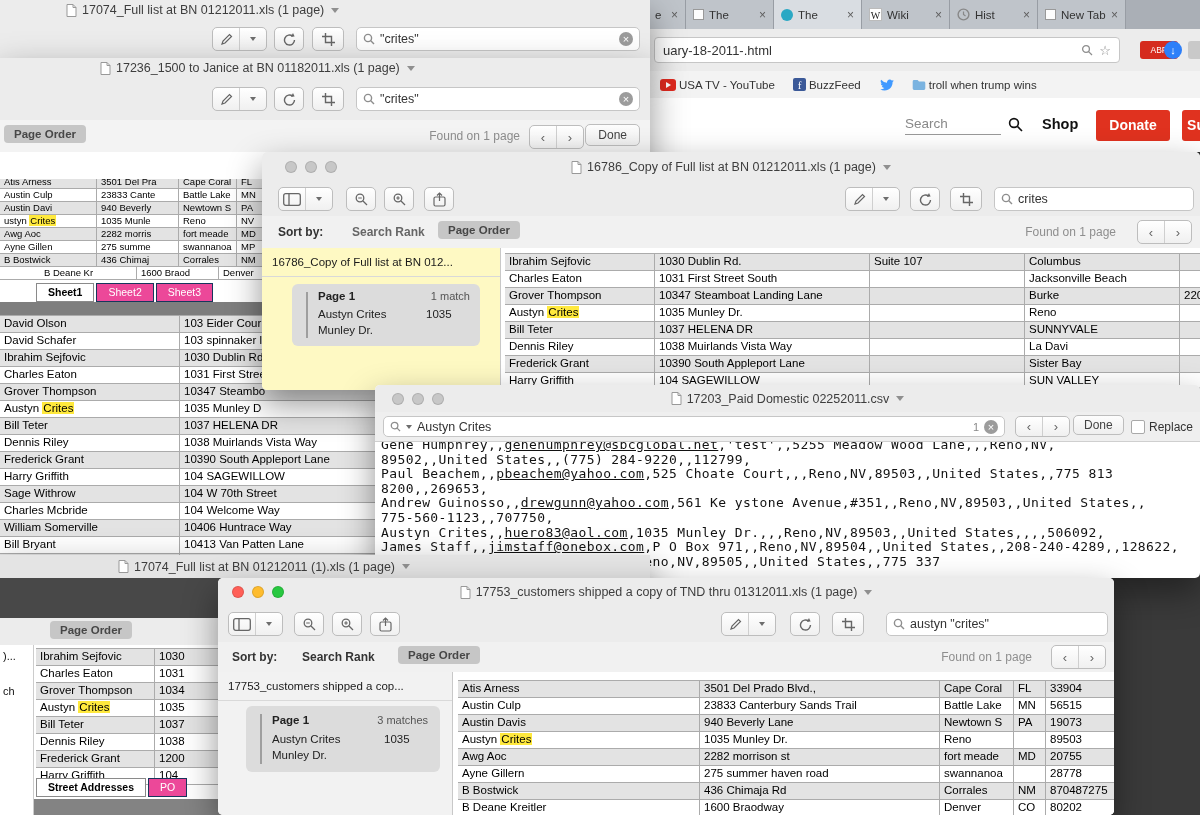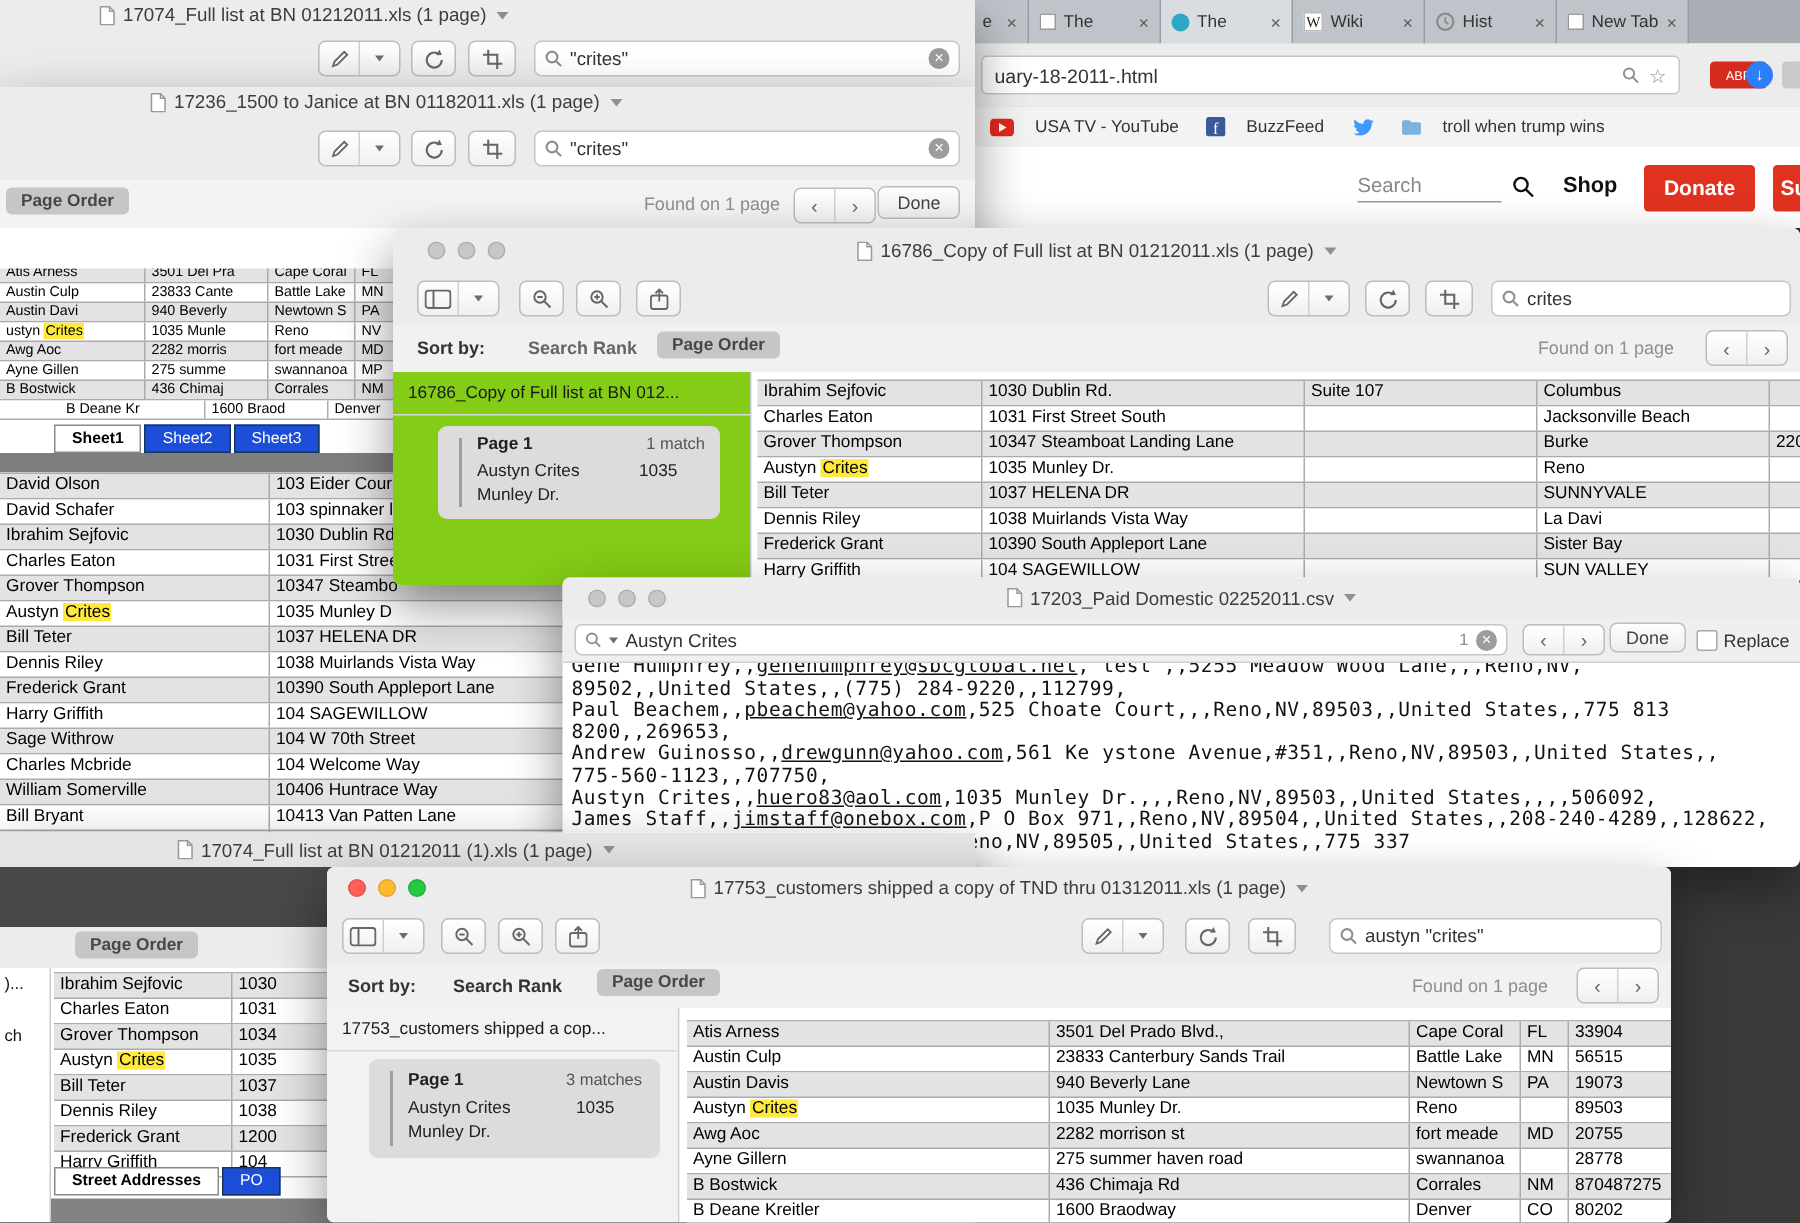--- a/index.html
+++ b/index.html
@@ -42,21 +42,21 @@
   .tcell{border-right:1px solid #ababab;padding:0 4px;overflow:hidden;white-space:nowrap;
     flex:0 0 auto;box-sizing:border-box;}
   .table.small .trow{height:12px;line-height:11px;font-size:9.5px;}
   mark{background:#ffe93d;color:#000;padding:0 1px;}
   .card{position:absolute;background:#dcdcdc;border-radius:6px;}
   .cardline{position:absolute;width:2px;background:#9e9e9e;}
   .sheets{display:flex;}
   .sheet{height:17px;line-height:17px;padding:0 11px;font-size:10.5px;border:1px solid #8a8a8a;
     margin-right:2px;background:#fff;color:#000;}
   .sheet.active{font-weight:bold;}
-  .sheet.navy{background:#1d4ed8;color:#fff;border-color:#17365d;}
+  .sheet.navy{background:#ec4899;color:#fff;border-color:#17365d;}
   .sidebarfile{position:absolute;font-size:11.5px;color:#1a1a1a;white-space:nowrap;overflow:hidden;}
   .csv{position:absolute;font-family:"DejaVu Sans Mono",monospace;font-size:13px;line-height:14.6px;
     letter-spacing:.4px;white-space:pre;color:#121212;}
   .email{text-decoration:underline;}
   .checkbox{width:12px;height:12px;border:1px solid #a9a9a9;border-radius:2px;background:#fff;display:inline-block;}
   
   .stabs{position:absolute;top:0;left:0;right:0;height:29px;background:#aaafb6;display:flex;}
   .stab{height:29px;box-sizing:border-box;display:flex;align-items:center;gap:5px;padding:0 7px;
     width:88px;border-right:1px solid #989da4;background:#bfc4ca;font-size:11.5px;color:#333;flex:0 0 auto;}
   .stab:first-child{width:38px;}
@@ -73,21 +73,21 @@
     border-radius:4px;display:flex;align-items:center;padding:0 8px;gap:6px;box-sizing:border-box;}
   .urltext{font-size:13px;color:#333;flex:1;white-space:nowrap;overflow:hidden;}
   .star{color:#8a8a8a;font-size:13px;}
   .abp{position:absolute;left:492px;top:12px;width:38px;height:18px;background:#d52b1e;border-radius:3px;
     color:#fff;font-size:8.5px;font-weight:normal;text-align:center;line-height:18px;}
   .bluedl{position:absolute;left:516px;top:12px;width:18px;height:18px;border-radius:50%;background:#2d7ff9;
     color:#fff;font-size:11px;text-align:center;line-height:18px;}
   .extgray{position:absolute;left:540px;top:12px;width:16px;height:18px;background:#c9c9c9;border-radius:3px;}
   .sbm{position:absolute;left:0;right:0;top:71px;height:27px;background:#f3f3f3;border-bottom:1px solid #d8d8d8;
     display:flex;align-items:center;gap:18px;padding-left:12px;}
-  .bmitem{display:flex;align-items:center;gap:14px;font-size:11.5px;color:#333;white-space:nowrap;}
+  .bmitem{display:flex;align-items:center;gap:3px;font-size:11.5px;color:#333;white-space:nowrap;}
   .spage{position:absolute;left:0;right:0;top:98px;bottom:0;background:#fff;}
   .psearch{position:absolute;left:257px;top:18px;width:96px;border-bottom:1px solid #999;
     color:#888;font-size:13.5px;padding-bottom:3px;}
   .pshop{position:absolute;left:394px;top:18px;font-size:14.5px;font-weight:bold;color:#111;}
   .pdonate{position:absolute;left:448px;top:12px;width:74px;height:31px;background:#e0321f;border-radius:3px;
     color:#fff;font-size:14px;font-weight:bold;text-align:center;line-height:31px;}
   .psub{position:absolute;left:534px;top:12px;width:28px;height:31px;background:#e0321f;border-radius:3px 0 0 3px;
     color:#fff;font-size:14px;font-weight:bold;text-align:center;line-height:31px;}
   .proxy{display:flex;align-items:center;}
   .darkstrip{position:absolute;background:#484848;}
@@ -508,21 +508,21 @@
   <div class="sortrow" style="top:64px;height:32px;">
     <span class="sortlbl" style="left:16px;top:9px;">Sort by:</span>
     <span class="sortopt" style="left:90px;top:9px;">Search Rank</span>
     <span class="pill" style="position:absolute;left:176px;top:5px;">Page Order</span>
     <span class="graytext" style="position:absolute;right:84px;top:9px;">Found on 1 page</span>
     <div class="seg" style="right:8px;top:4px;">
       <div>‹</div>
       <div>›</div>
     </div>
   </div>
-  <div style="position:absolute;top:96px;left:0;bottom:0;width:238px;background:#84cc16;border-right:1px solid #c8c8c8;">
+  <div style="position:absolute;top:96px;left:0;bottom:0;width:238px;background:#fef9c3;border-right:1px solid #c8c8c8;">
     <span class="sidebarfile" style="left:10px;top:8px;right:4px;">16786_Copy of Full list at BN 012...</span>
     <div style="position:absolute;left:0;right:0;top:28px;border-top:1px solid #d9d9d9;"></div>
     <div class="card" style="left:30px;top:36px;width:188px;height:62px;">
       <div class="cardline" style="left:14px;top:8px;bottom:8px;"></div>
       <span style="position:absolute;left:26px;top:6px;font-size:11.5px;font-weight:bold;color:#222;">Page 1</span>
       <span style="position:absolute;right:10px;top:6px;font-size:11px;color:#555;">1 match</span>
       <span style="position:absolute;left:26px;top:24px;font-size:11.5px;color:#222;">Austyn Crites</span>
       <span style="position:absolute;left:134px;top:24px;font-size:11.5px;color:#222;">1035</span>
       <span style="position:absolute;left:26px;top:40px;font-size:11.5px;color:#222;">Munley Dr.</span>
     </div>

